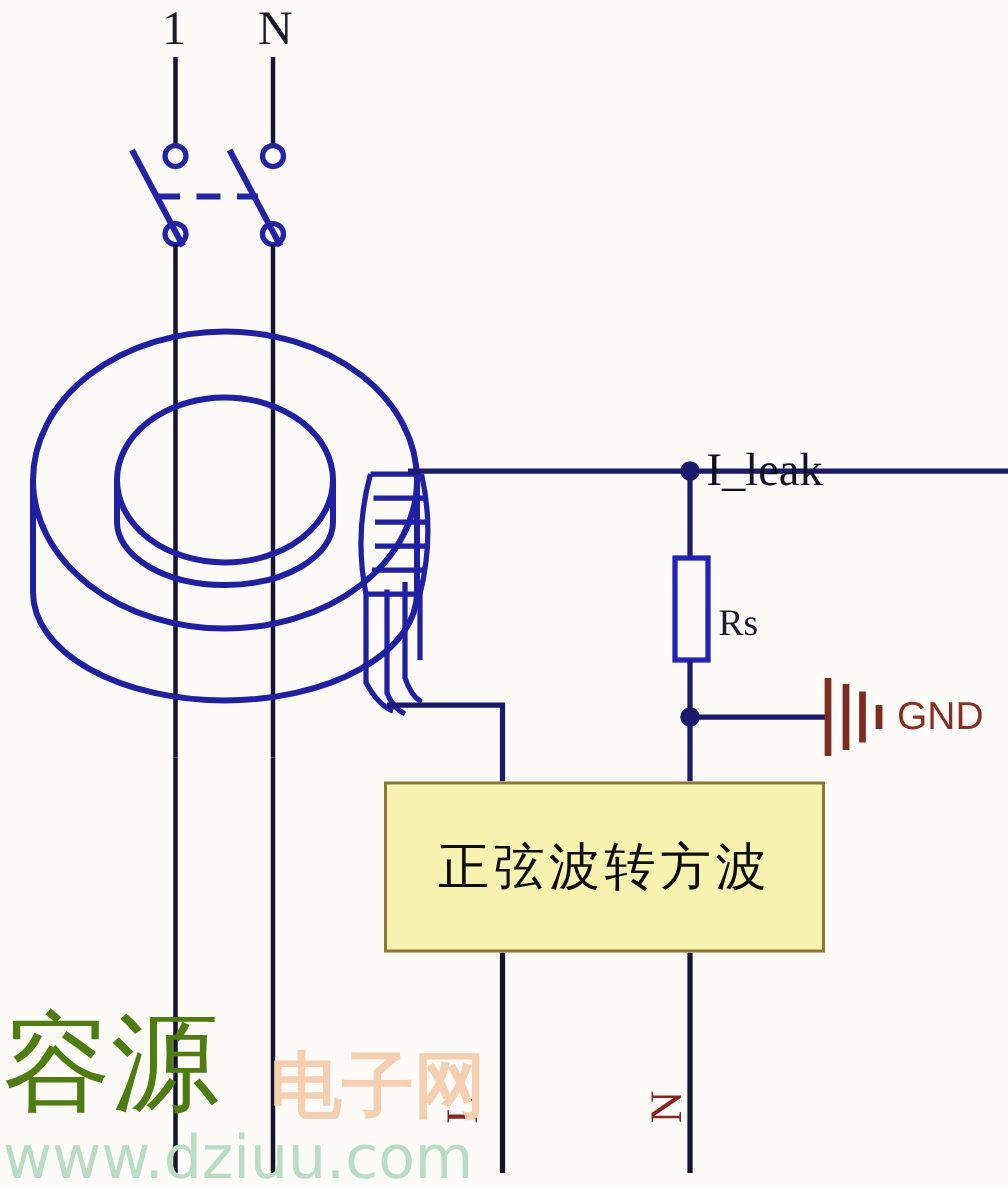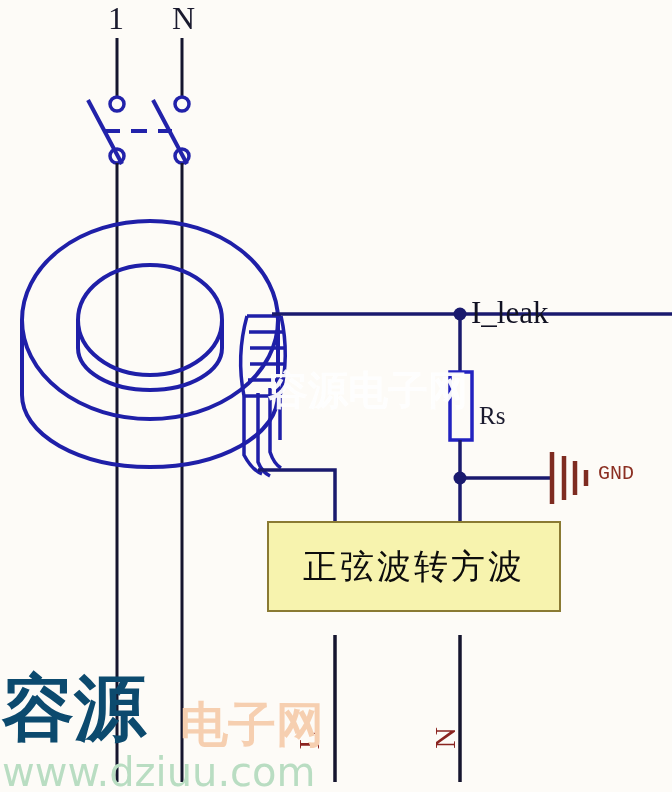--- a/index.html
+++ b/index.html
@@ -37,65 +37,64 @@
     font-size: 31px;
     color: #111122;
     font-family: "Liberation Serif", "DejaVu Serif", serif;
   }
   .lbl-rs {
     font-size: 25px;
     color: #1a1a2e;
     font-family: Liberation Serif, serif;
   }
   .lbl-gnd {
-    font-size: 20px;
+    font-size: 26px;
     color: #8b2f22;
-    font-family: Liberation Mono, monospace;
+    font-family: Liberation Sans, sans-serif;
   }
   .lbl-out {
     font-size: 30px;
     color: #8b2420;
     font-family: "Liberation Serif", "DejaVu Serif", serif;
     transform-origin: 50% 50%;
     transform: rotate(-90deg);
   }
   .block-box {
     position: absolute;
     left: 256px;
     top: 521px;
     width: 294px;
-    height: 91px;
+    height: 114px;
     background: #f7f3ae;
     border: 2px solid #8a7a33;
     box-sizing: border-box;
     display: flex;
     align-items: center;
     justify-content: center;
-    margin-left: 11px;
   }
   .block-text {
     font-size: 34px;
     letter-spacing: 3px;
     color: #0d0d0d;
     font-family: "DejaVu Sans", "Liberation Sans", sans-serif;
     font-weight: 500;
   }
   .wm {
     position: absolute;
     white-space: nowrap;
     user-select: none;
     line-height: 1;
     font-family: "DejaVu Sans", "Liberation Sans", sans-serif;
   }
   .wm-rong {
     left: 2px;
     top: 672px;
     font-size: 72px;
-    font-weight: bold;
-    color: #0c4a6e;
+    font-weight: normal;
+    color: #4d7c0f;
   }
   .wm-dzw {
     left: 180px;
     top: 700px;
     font-size: 48px;
     font-weight: bold;
     color: #f6cfb0;
   }
   .wm-url {
     left: 2px;
@@ -228,21 +227,20 @@
   <div class="lbl lbl-gnd" style="left:598px; top:464px;">GND</div>
 
   <div class="block-box">
     <span class="block-text">正弦波转方波</span>
   </div>
 
   <div class="lbl lbl-out" style="left:300px; top:725px;">L</div>
 
   <div class="lbl lbl-out" style="left:434px; top:723px;">N</div>
 
-  <div class="wm wm-center">容源电子网</div>
 
   <div class="wm wm-rong">容源</div>
 
   <div class="wm wm-dzw">电子网</div>
 
   <div class="wm wm-url">www.dziuu.com</div>
 
 </div>
 
 </body></html>

